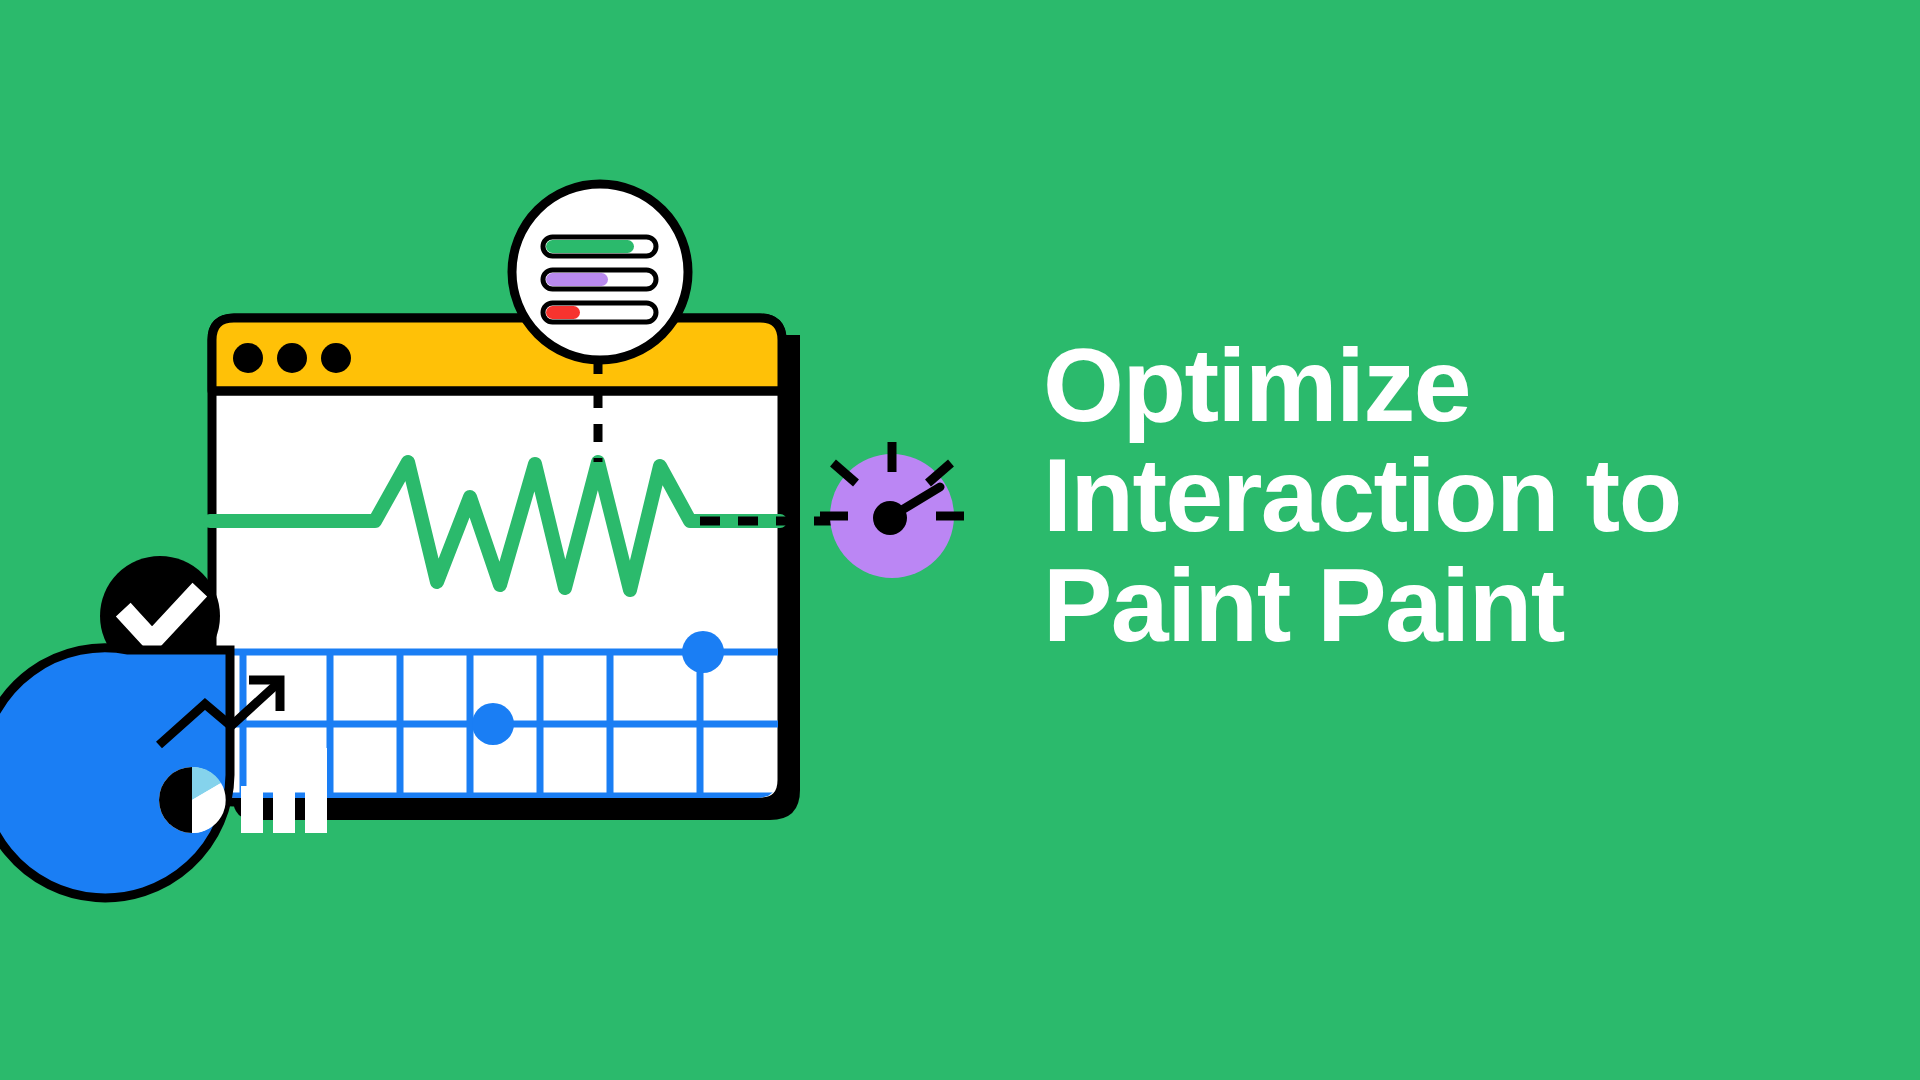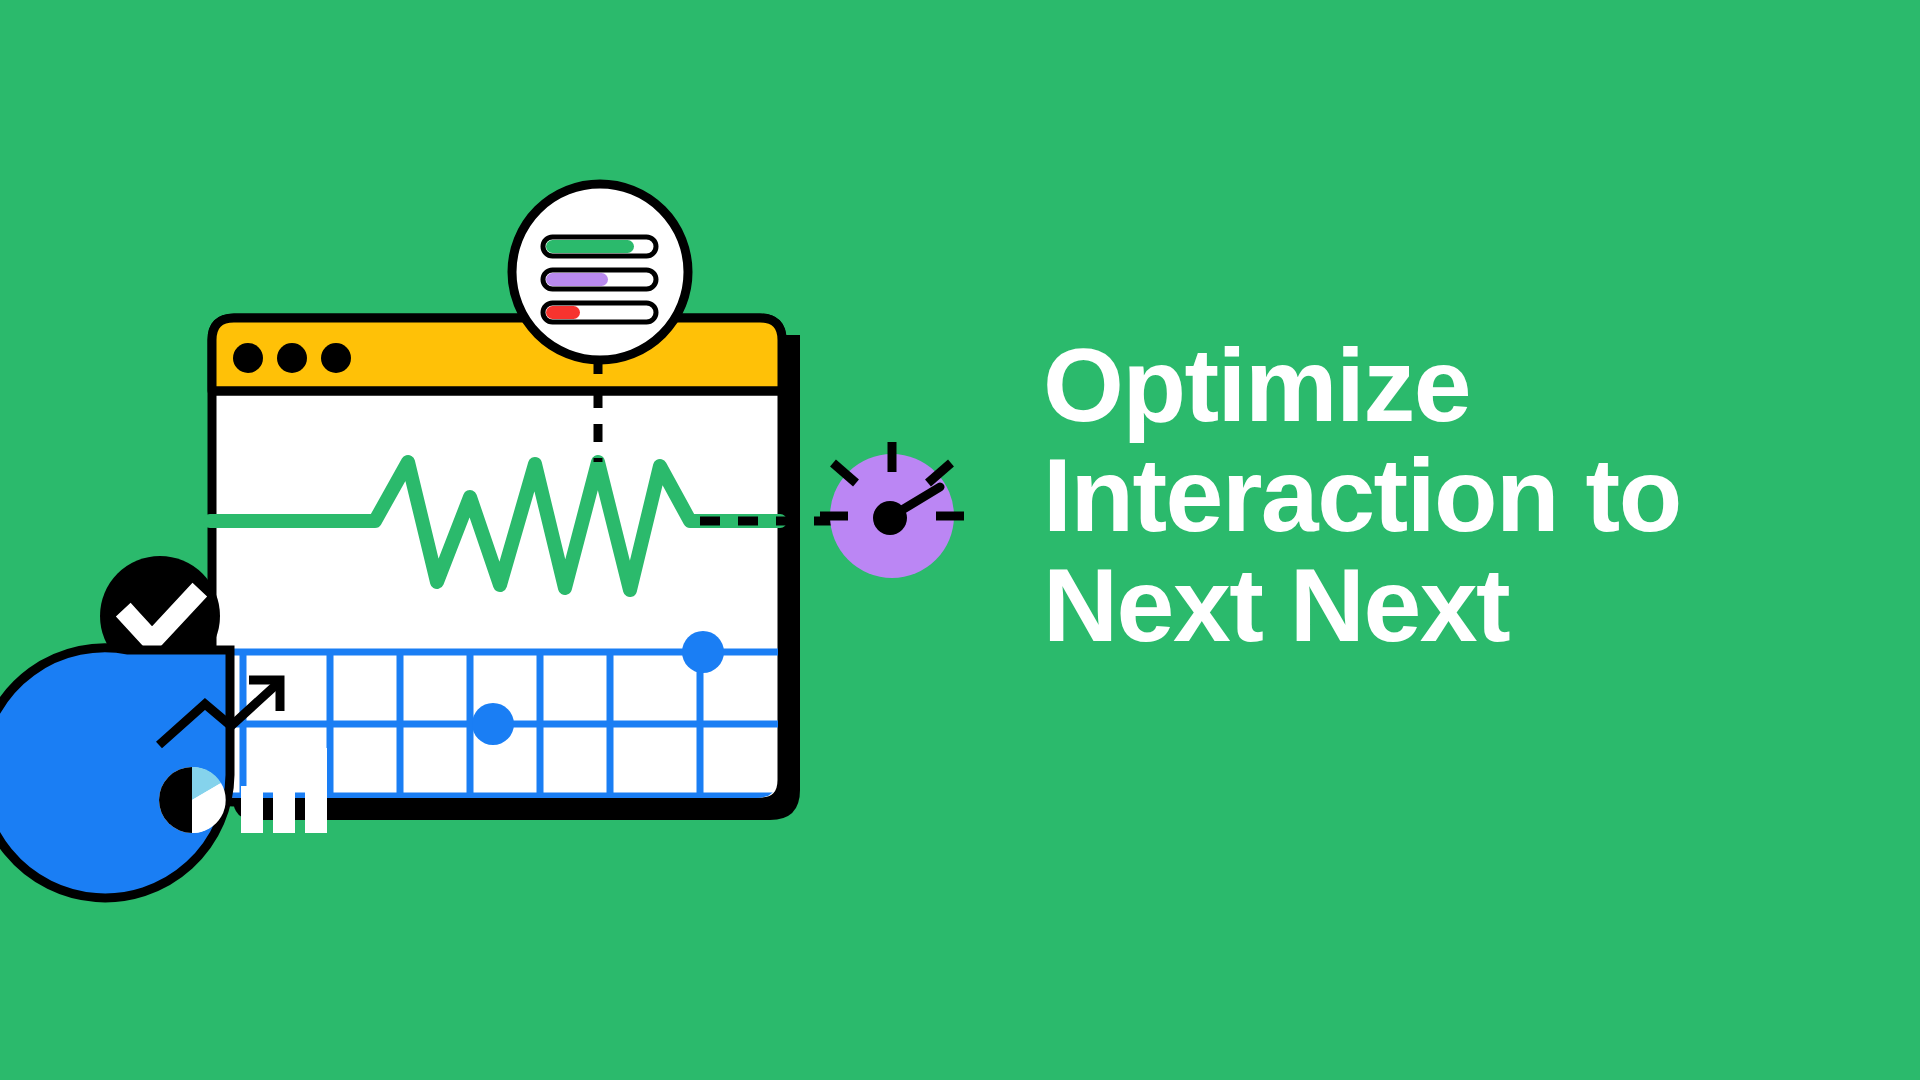--- a/index.html
+++ b/index.html
@@ -137,15 +137,15 @@
 
       <rect x="241" y="786" width="22" height="47" fill="#ffffff"></rect>
       <rect x="273" y="768" width="22" height="65" fill="#ffffff"></rect>
       <rect x="305" y="748" width="22" height="85" fill="#ffffff"></rect>
     </g>
 
   </svg>
 
   <div class="headline" style="color: rgb(255, 255, 255);">Optimize
 Interaction to
-Next Next</div>
+Paint Paint</div>
 
 </div>
 
 </body></html>

